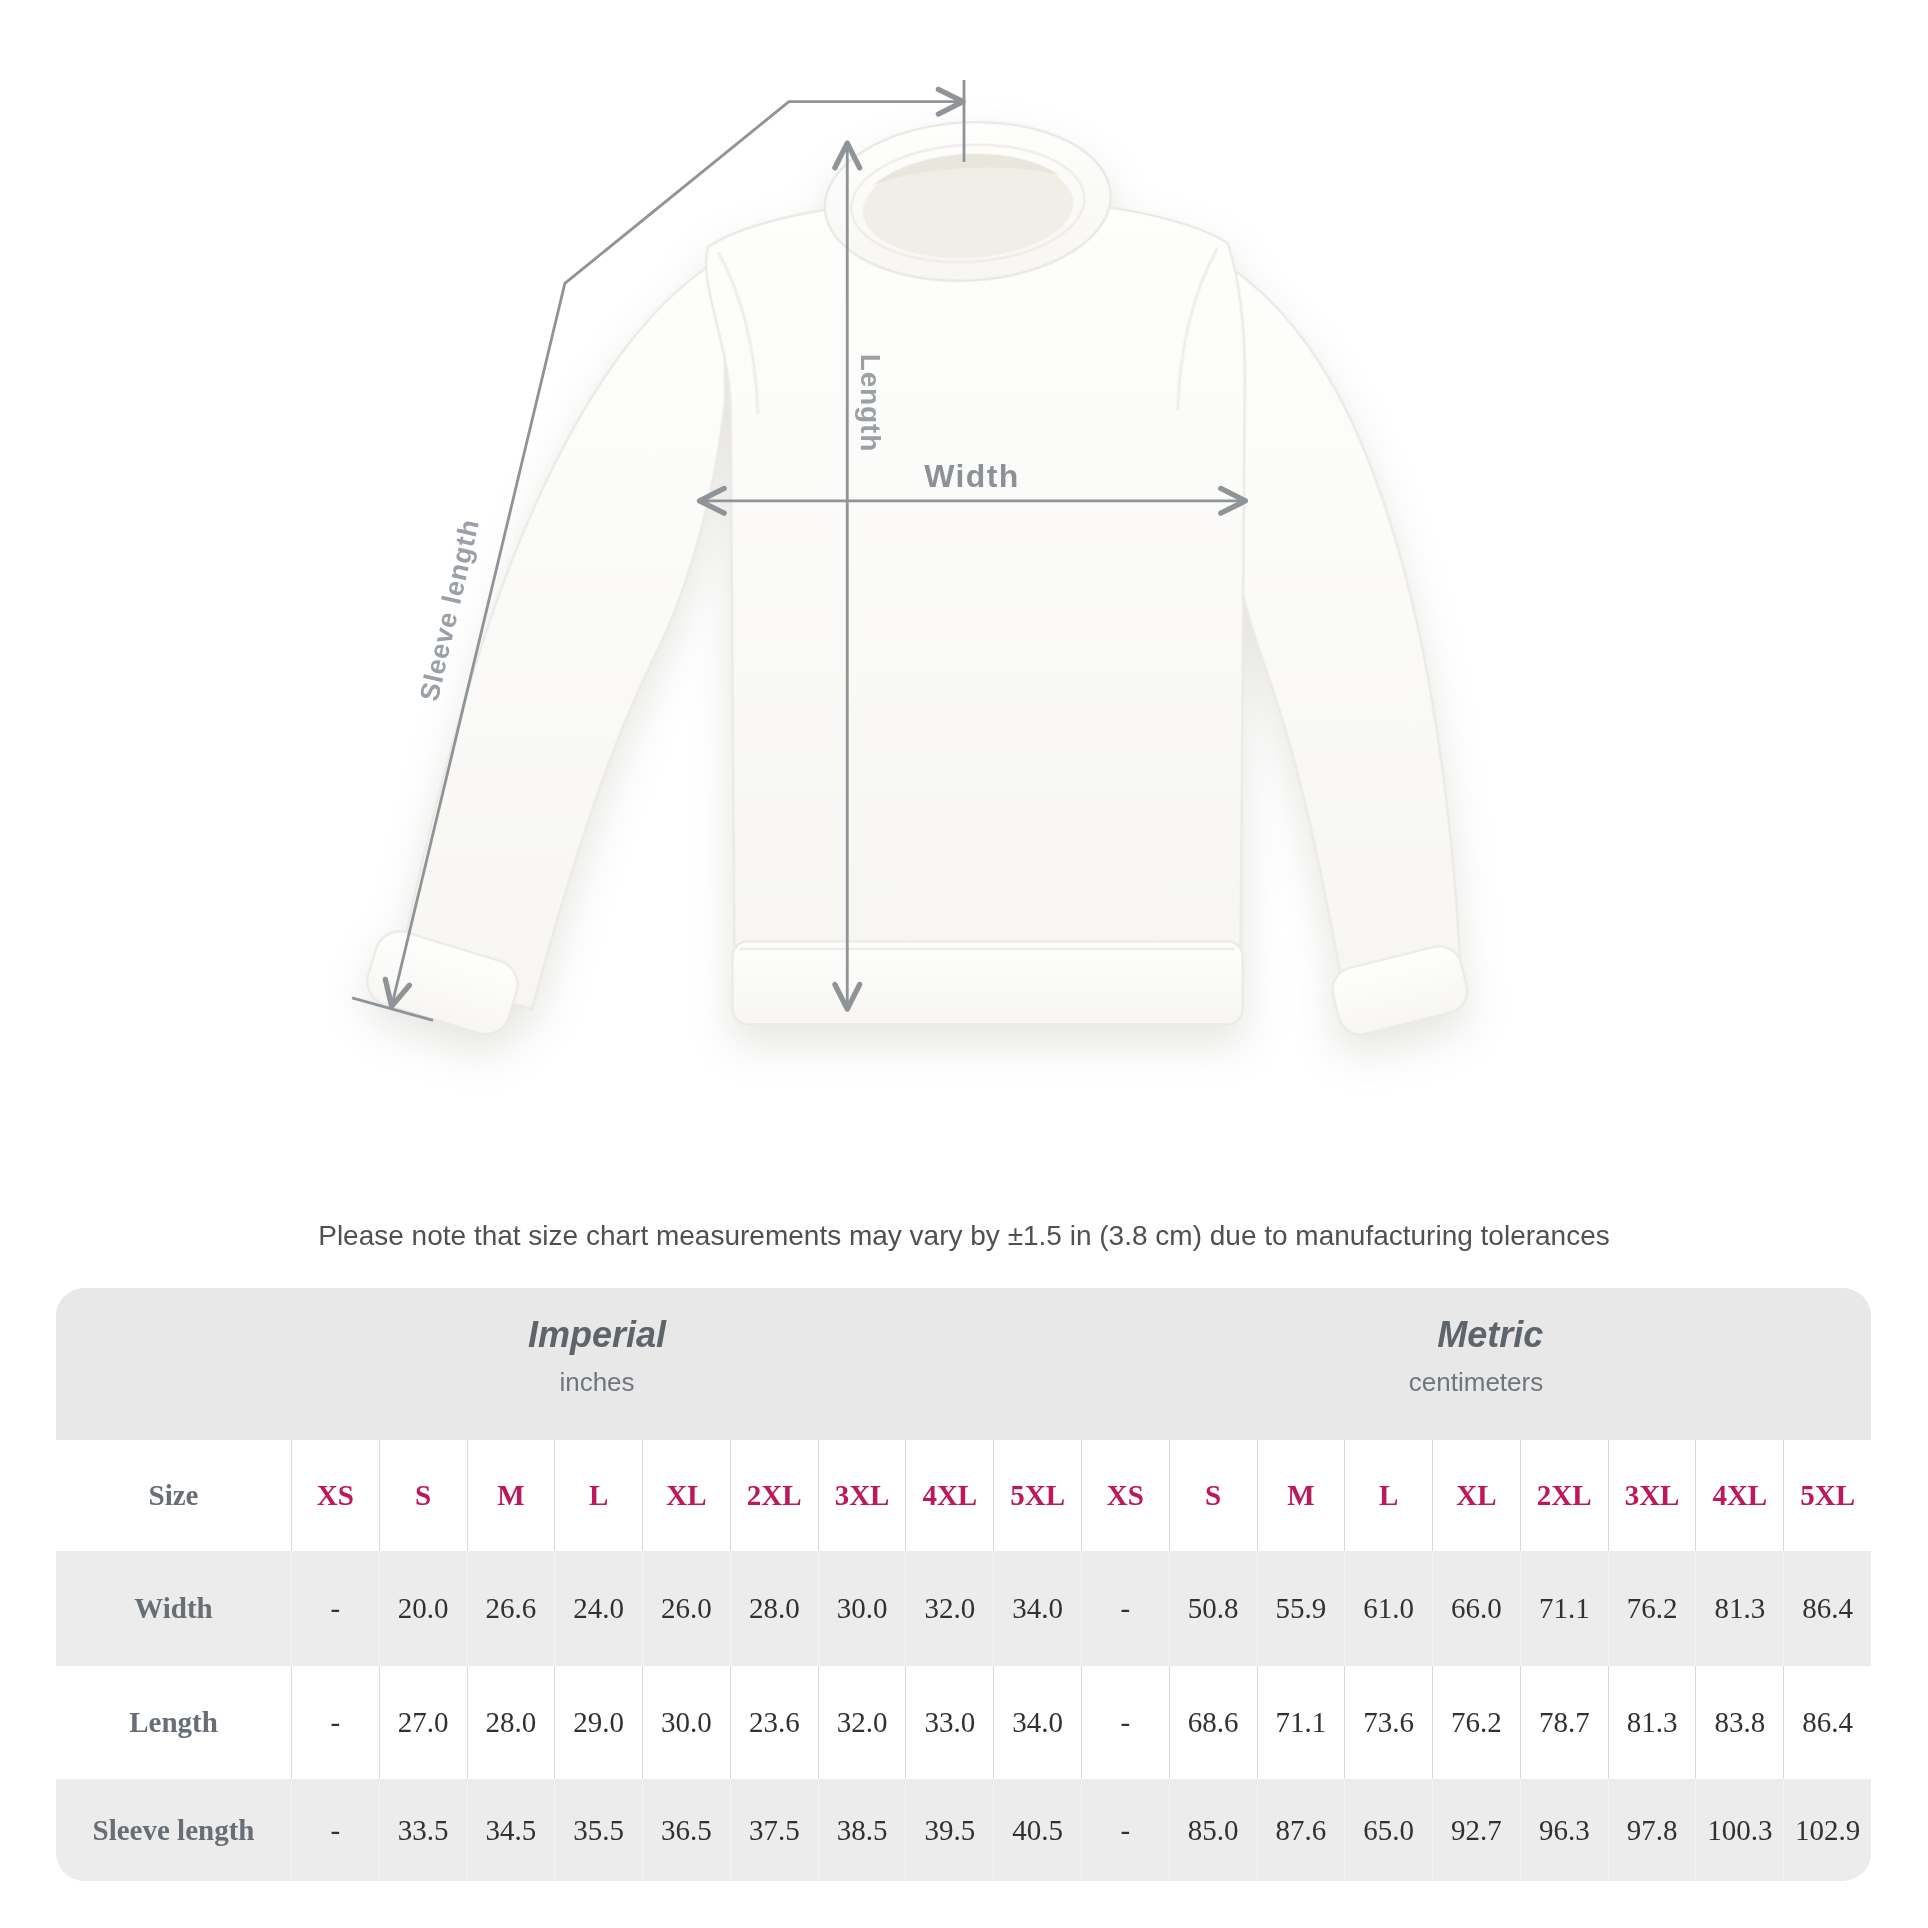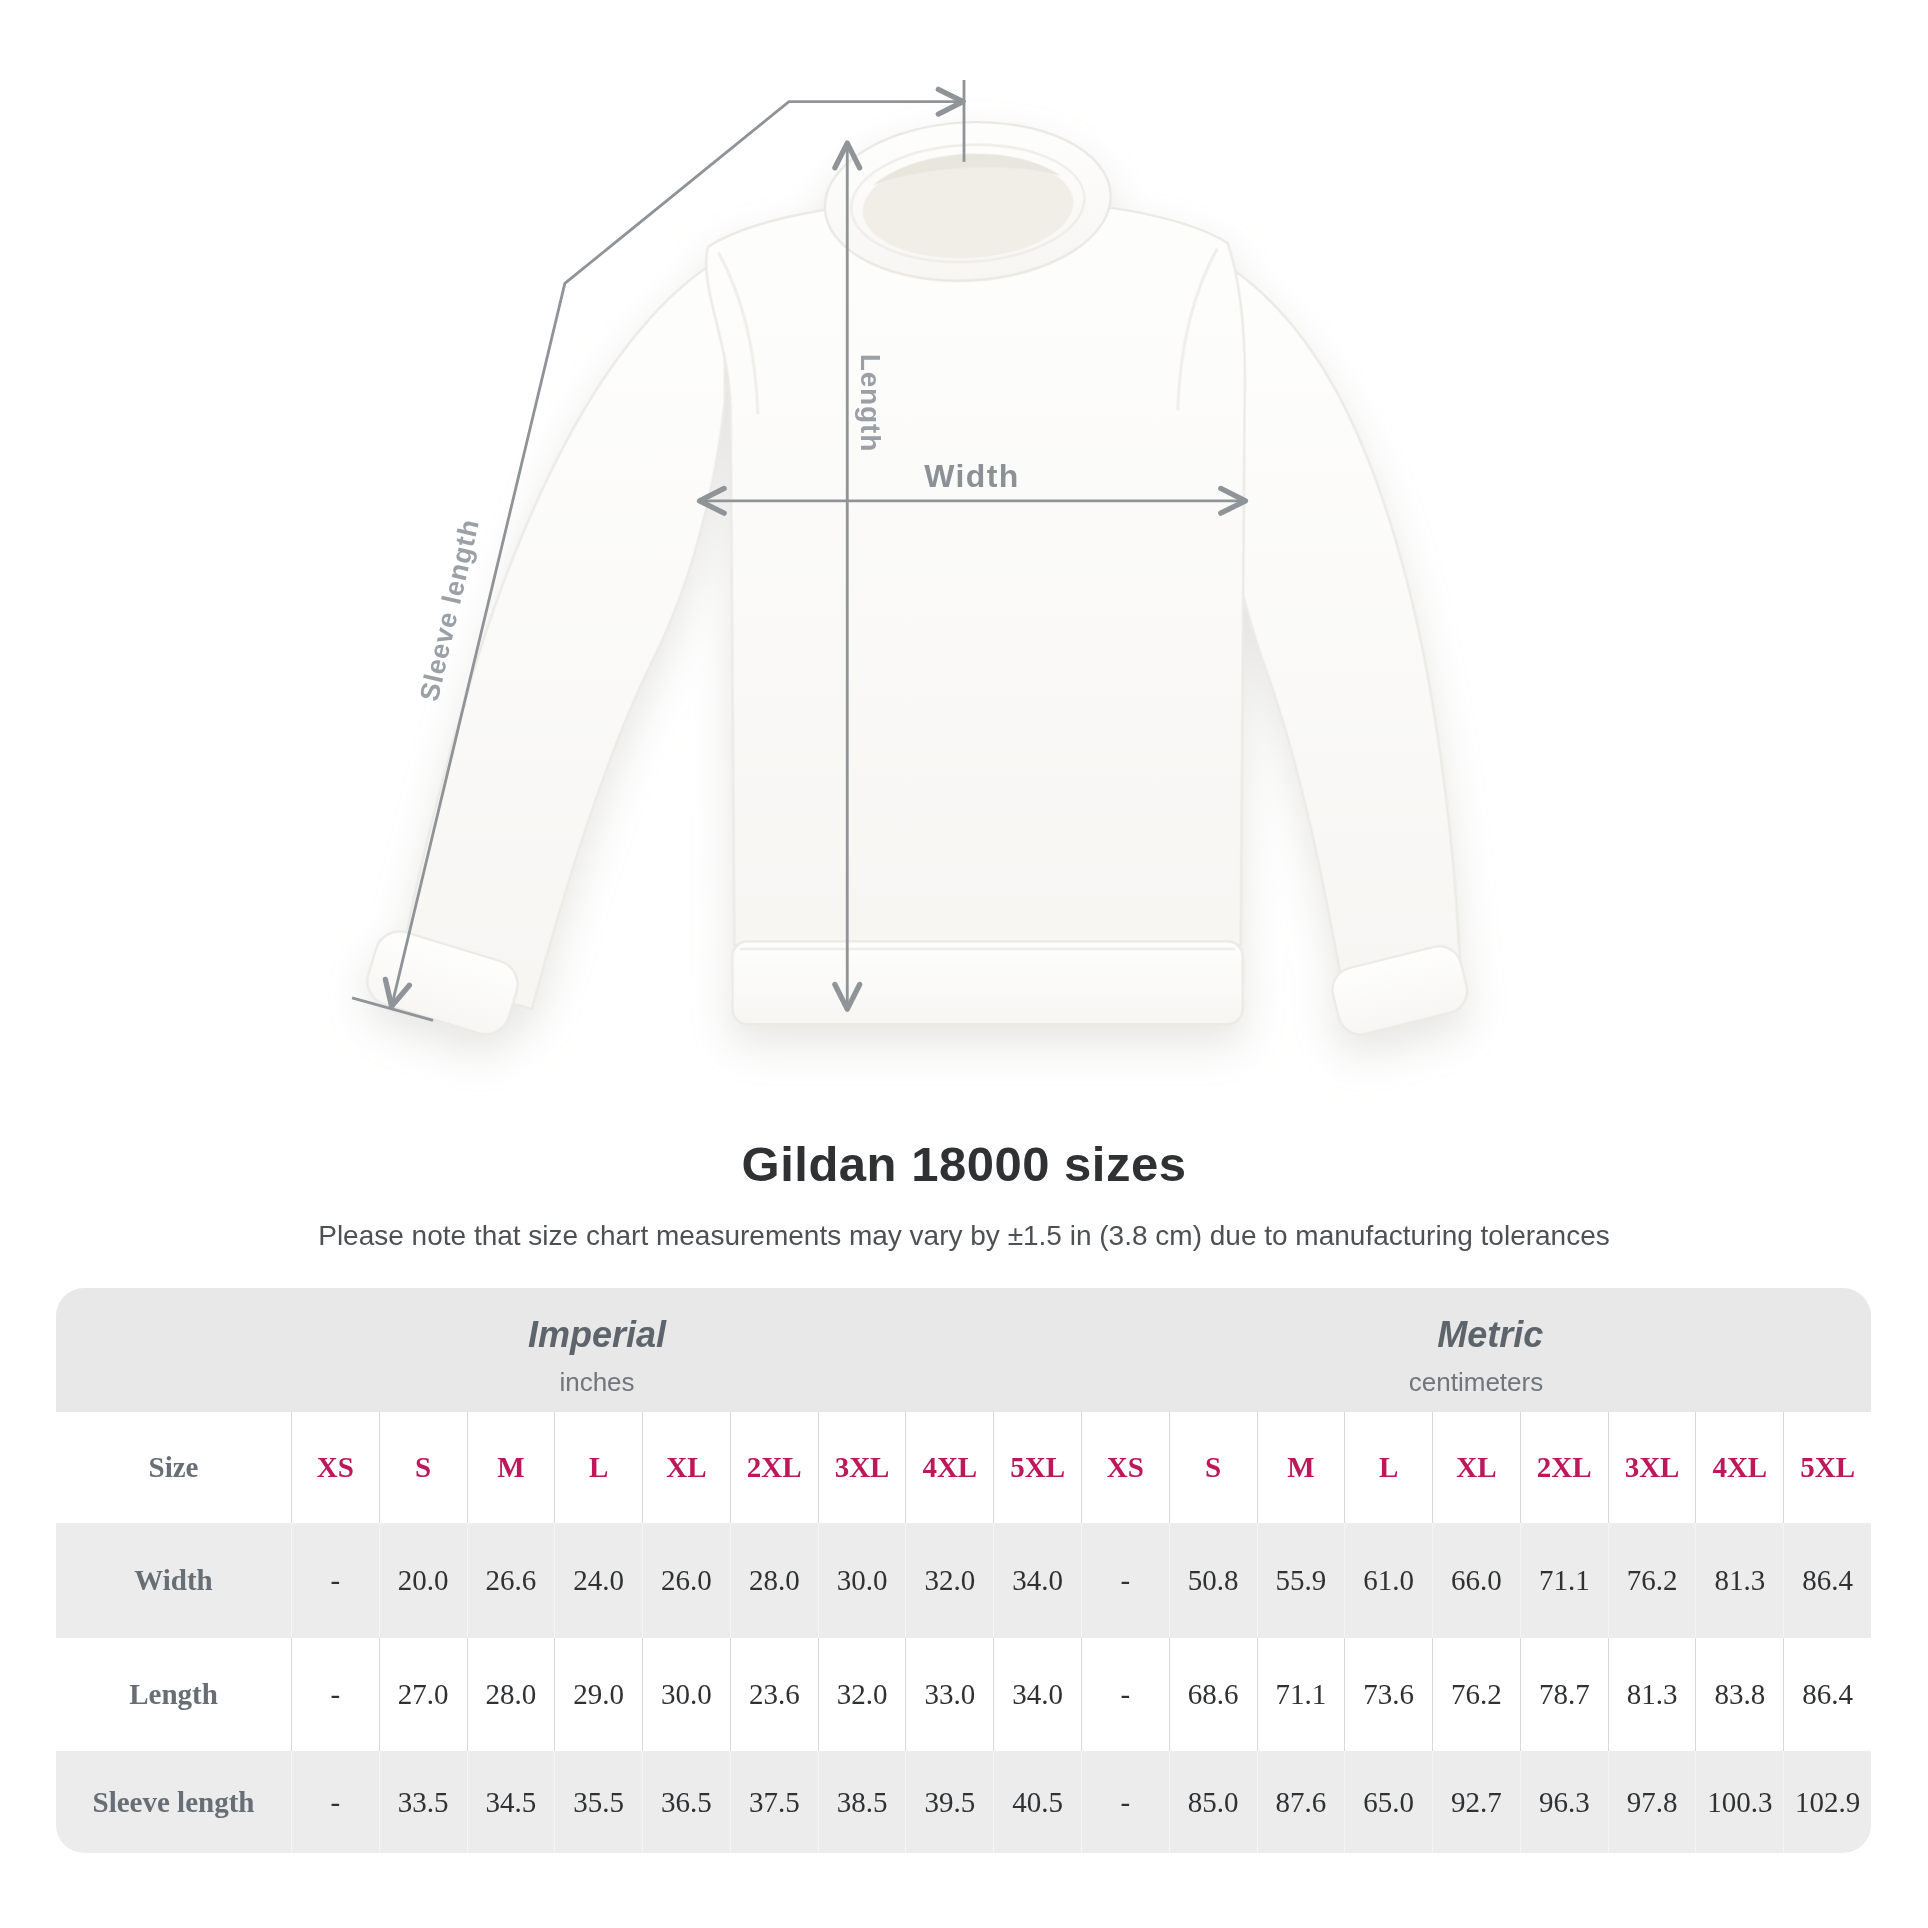--- a/index.html
+++ b/index.html
@@ -26,21 +26,21 @@
   .note {
     position:absolute; left:0; top:1220px; width:1928px; text-align:center;
     font-size:28px; color:#4e5154;
   }
 
   
   .size-table {
     position:absolute; left:56px; top:1288px; width:1815px;
     border-radius:28px; overflow:hidden; background:#ffffff;
   }
-  .band { position:relative; height:124px; background:#e8e8e8; }
+  .band { position:relative; height:152px; background:#e8e8e8; }
   .unit-group { position:absolute; top:24.5px; transform:translateX(-50%); text-align:center; }
   .unit-imperial { left:541px; }
   .unit-metric { left:1420px;text-align:right; }
   .unit-label { font-size:36px; line-height:43px; font-weight:bold; font-style:italic; color:#5d646b; }
   .unit-sub   { font-size:26px; line-height:30px; color:#70767c; margin-top:11.3px; }
 
   .row { display:grid; grid-template-columns:235px repeat(18,1fr);font-family:Liberation Serif, serif; }
   .row.gray { background:#ececec; }
   .r-size { height:111px; }
   .r-w { height:115px; }
@@ -98,21 +98,20 @@
       <line x1="374" y1="1060" x2="460" y2="1084"></line>
       <line x1="900" y1="152" x2="900" y2="1072" marker-start="url(#arr)" marker-end="url(#arr)"></line>
       <line x1="743" y1="532" x2="1323" y2="532" marker-start="url(#arr)" marker-end="url(#arr)"></line>
     </g>
   </svg>
 
   <div class="dim-label lbl-length">Length</div>
   <div class="dim-label lbl-sleeve">Sleeve length</div>
   <div class="dim-label lbl-width">Width</div>
 
-  <div class="title">Gildan 18000 sizes</div>
   <div class="note">Please note that size chart measurements may vary by ±1.5 in (3.8 cm) due to manufacturing tolerances</div>
 
   <div class="size-table">
 
     <div class="band">
       <div class="unit-group unit-imperial">
         <div class="unit-label">Imperial</div>
         <div class="unit-sub">inches</div>
       </div>
       <div class="unit-group unit-metric">

